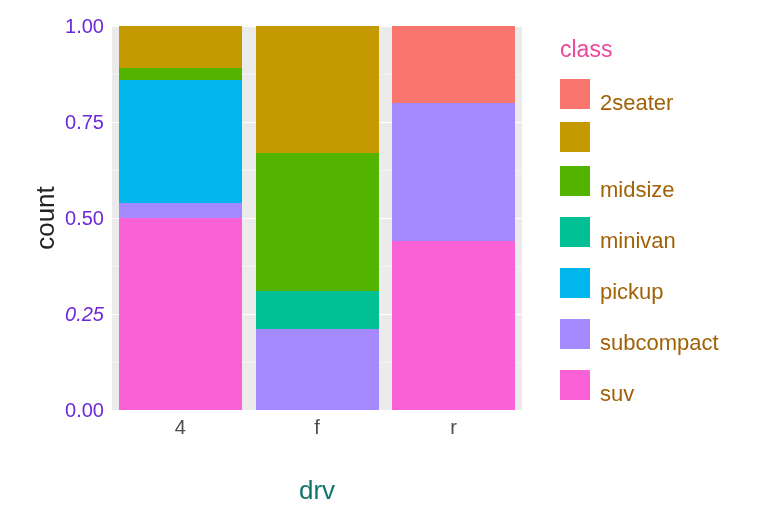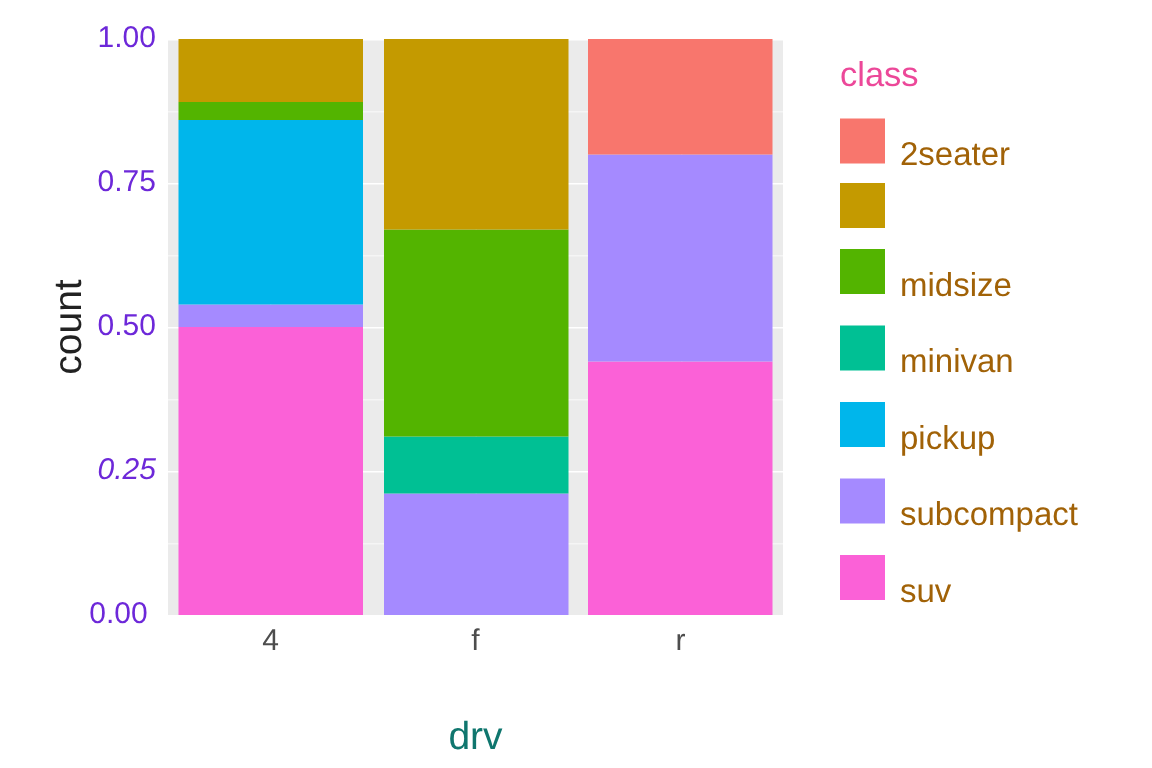--- a/index.html
+++ b/index.html
@@ -112,21 +112,21 @@
   }
 </style>
 </head>
 <body>
 
 <div class="chart-wrap">
 
   <div class="y-title" style="left:22px; top:218px;">count</div>
 
   <div id="y-ticks">
-      <div class="y-tick-label" style="left: 54px; top: 410px; transform: translateY(-50%); text-align: center;">0.00</div>
+      <div class="y-tick-label" style="left: 54px; top: 410px; transform: translateY(-50%);">0.00</div>
       <div class="y-tick-label" style="left: 54px; top: 314px; transform: translateY(-50%); font-style: italic;">0.25</div>
       <div class="y-tick-label" style="left: 54px; top: 218px; transform: translateY(-50%);">0.50</div>
       <div class="y-tick-label" style="left: 54px; top: 122px; transform: translateY(-50%);">0.75</div>
       <div class="y-tick-label" style="left: 54px; top: 26px; transform: translateY(-50%);">1.00</div>
     </div>
 
   <div id="panel" class="panel" style="left: 112px; top: 26px; width: 410px; height: 384px;">
       <div class="gridline-h minor" style="top: 336px;"></div>
       <div class="gridline-h minor" style="top: 240px;"></div>
       <div class="gridline-h minor" style="top: 144px;"></div>

